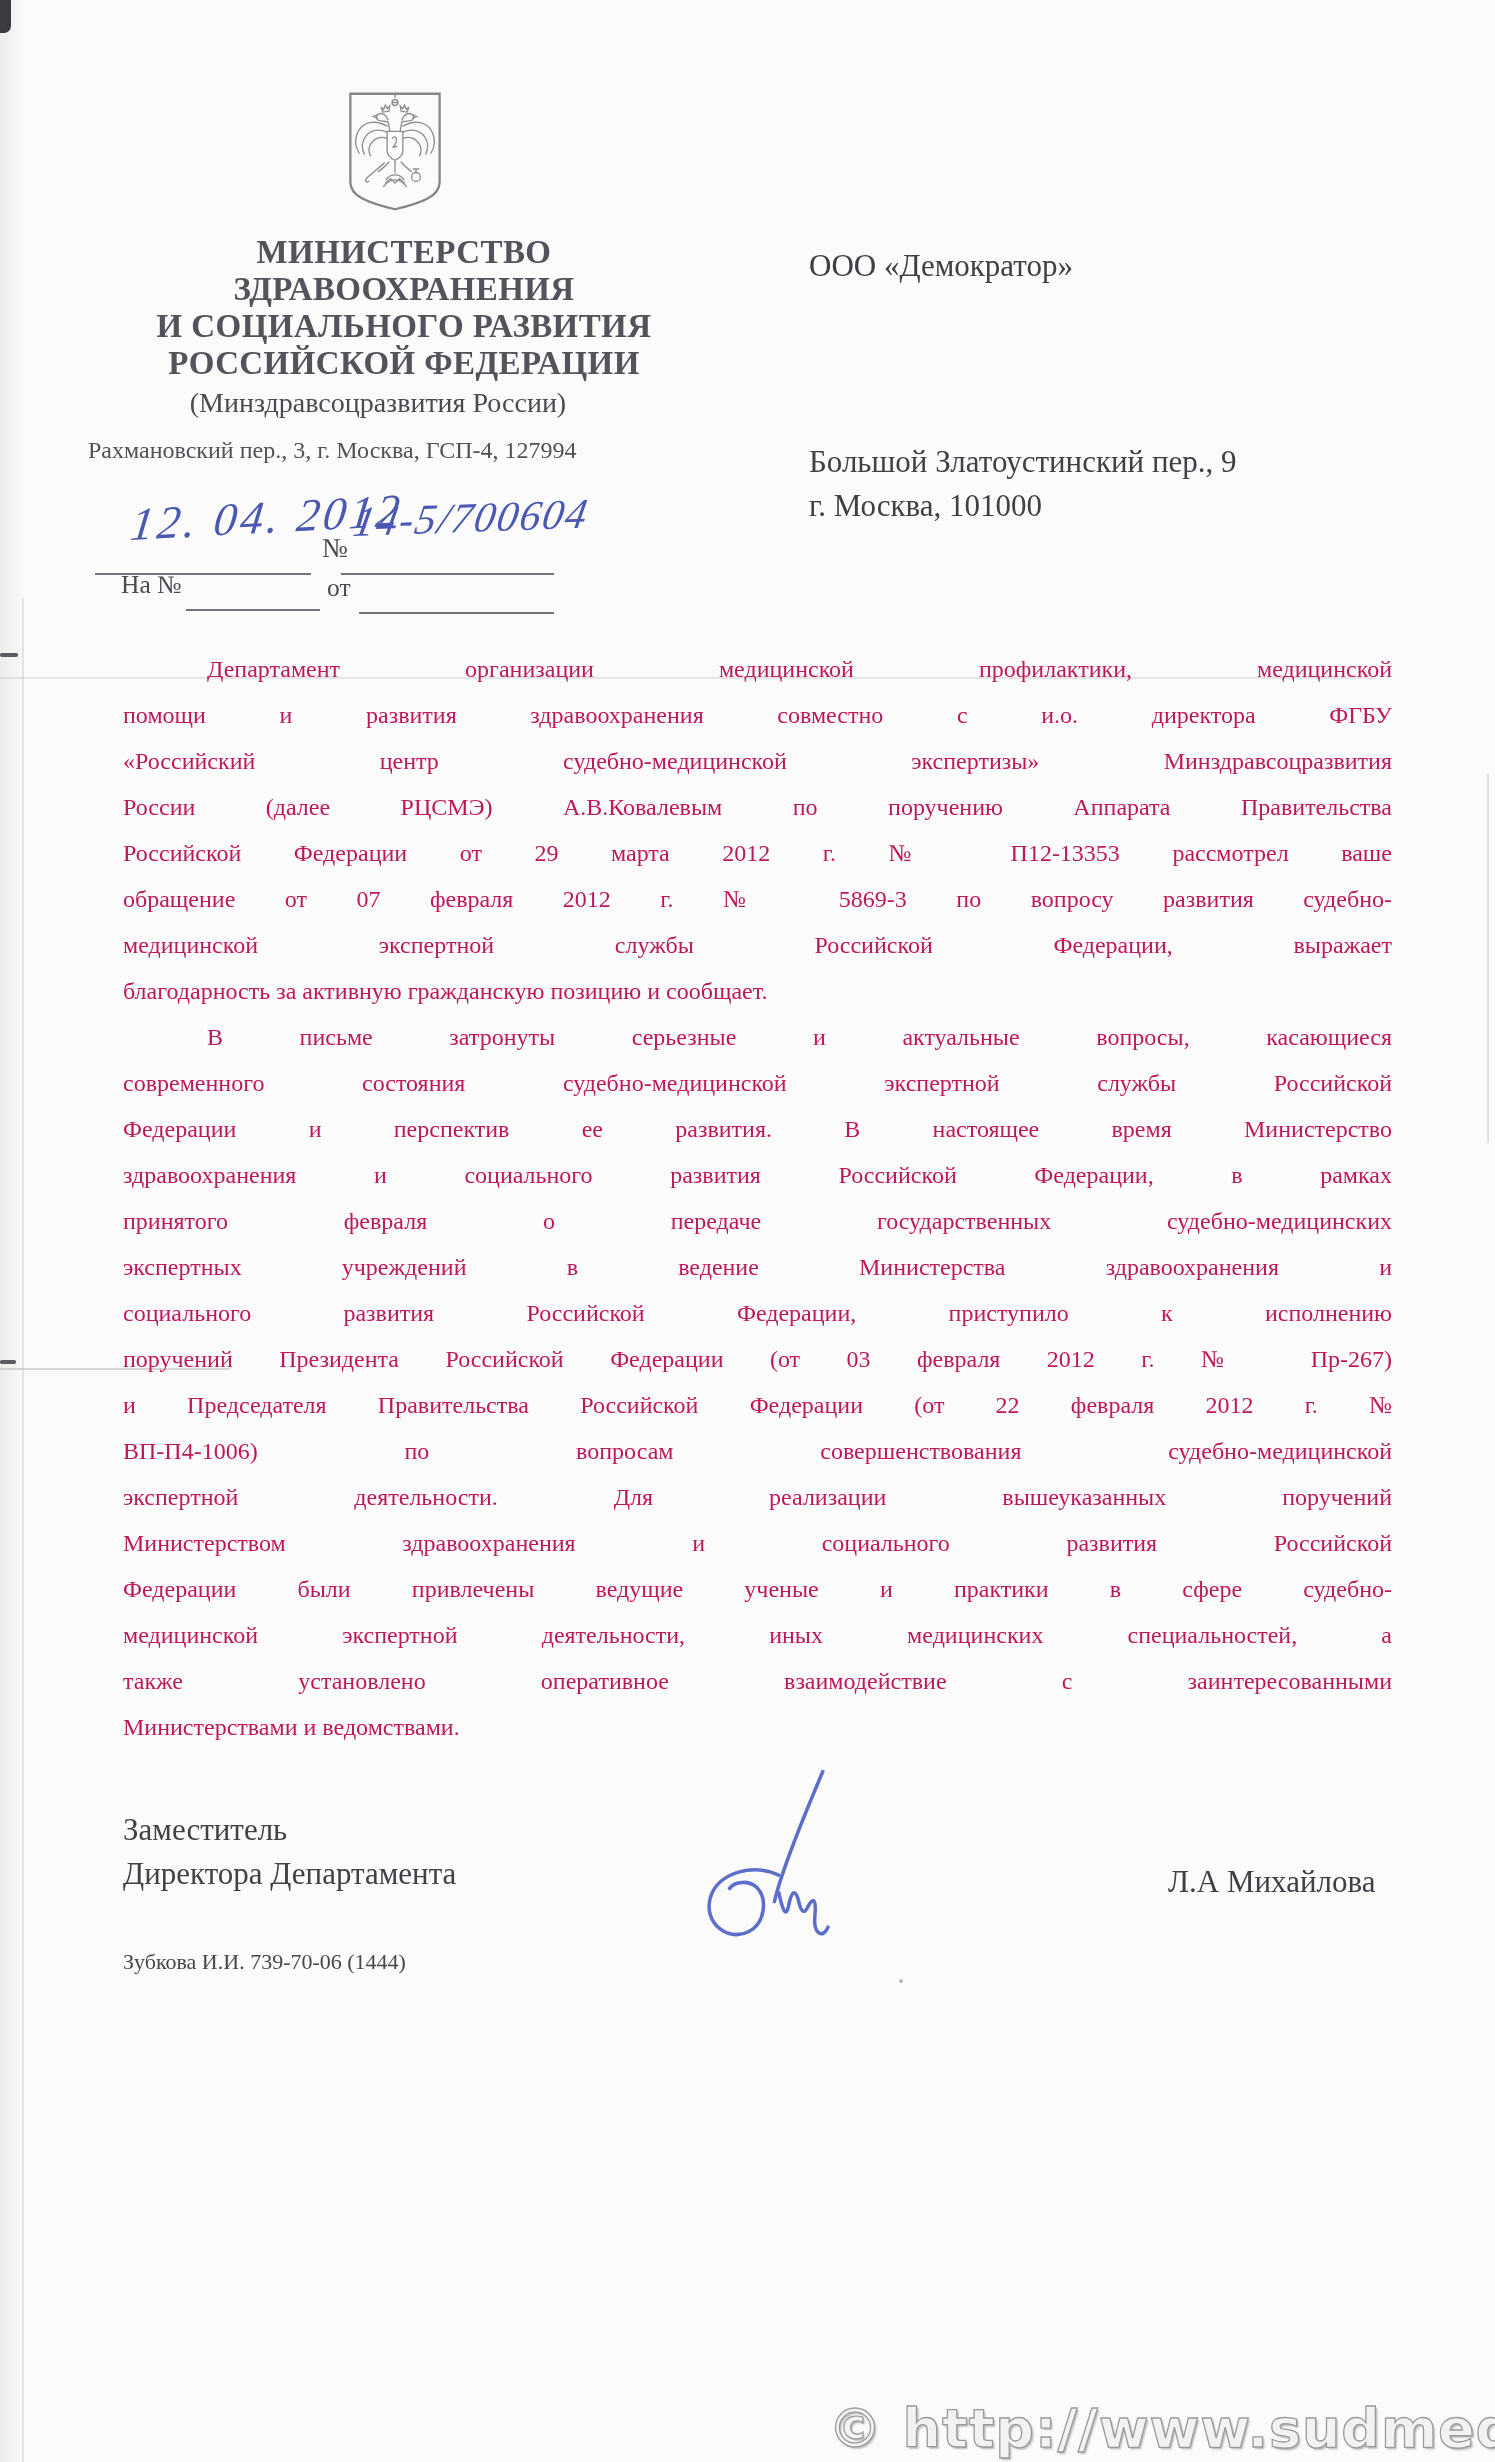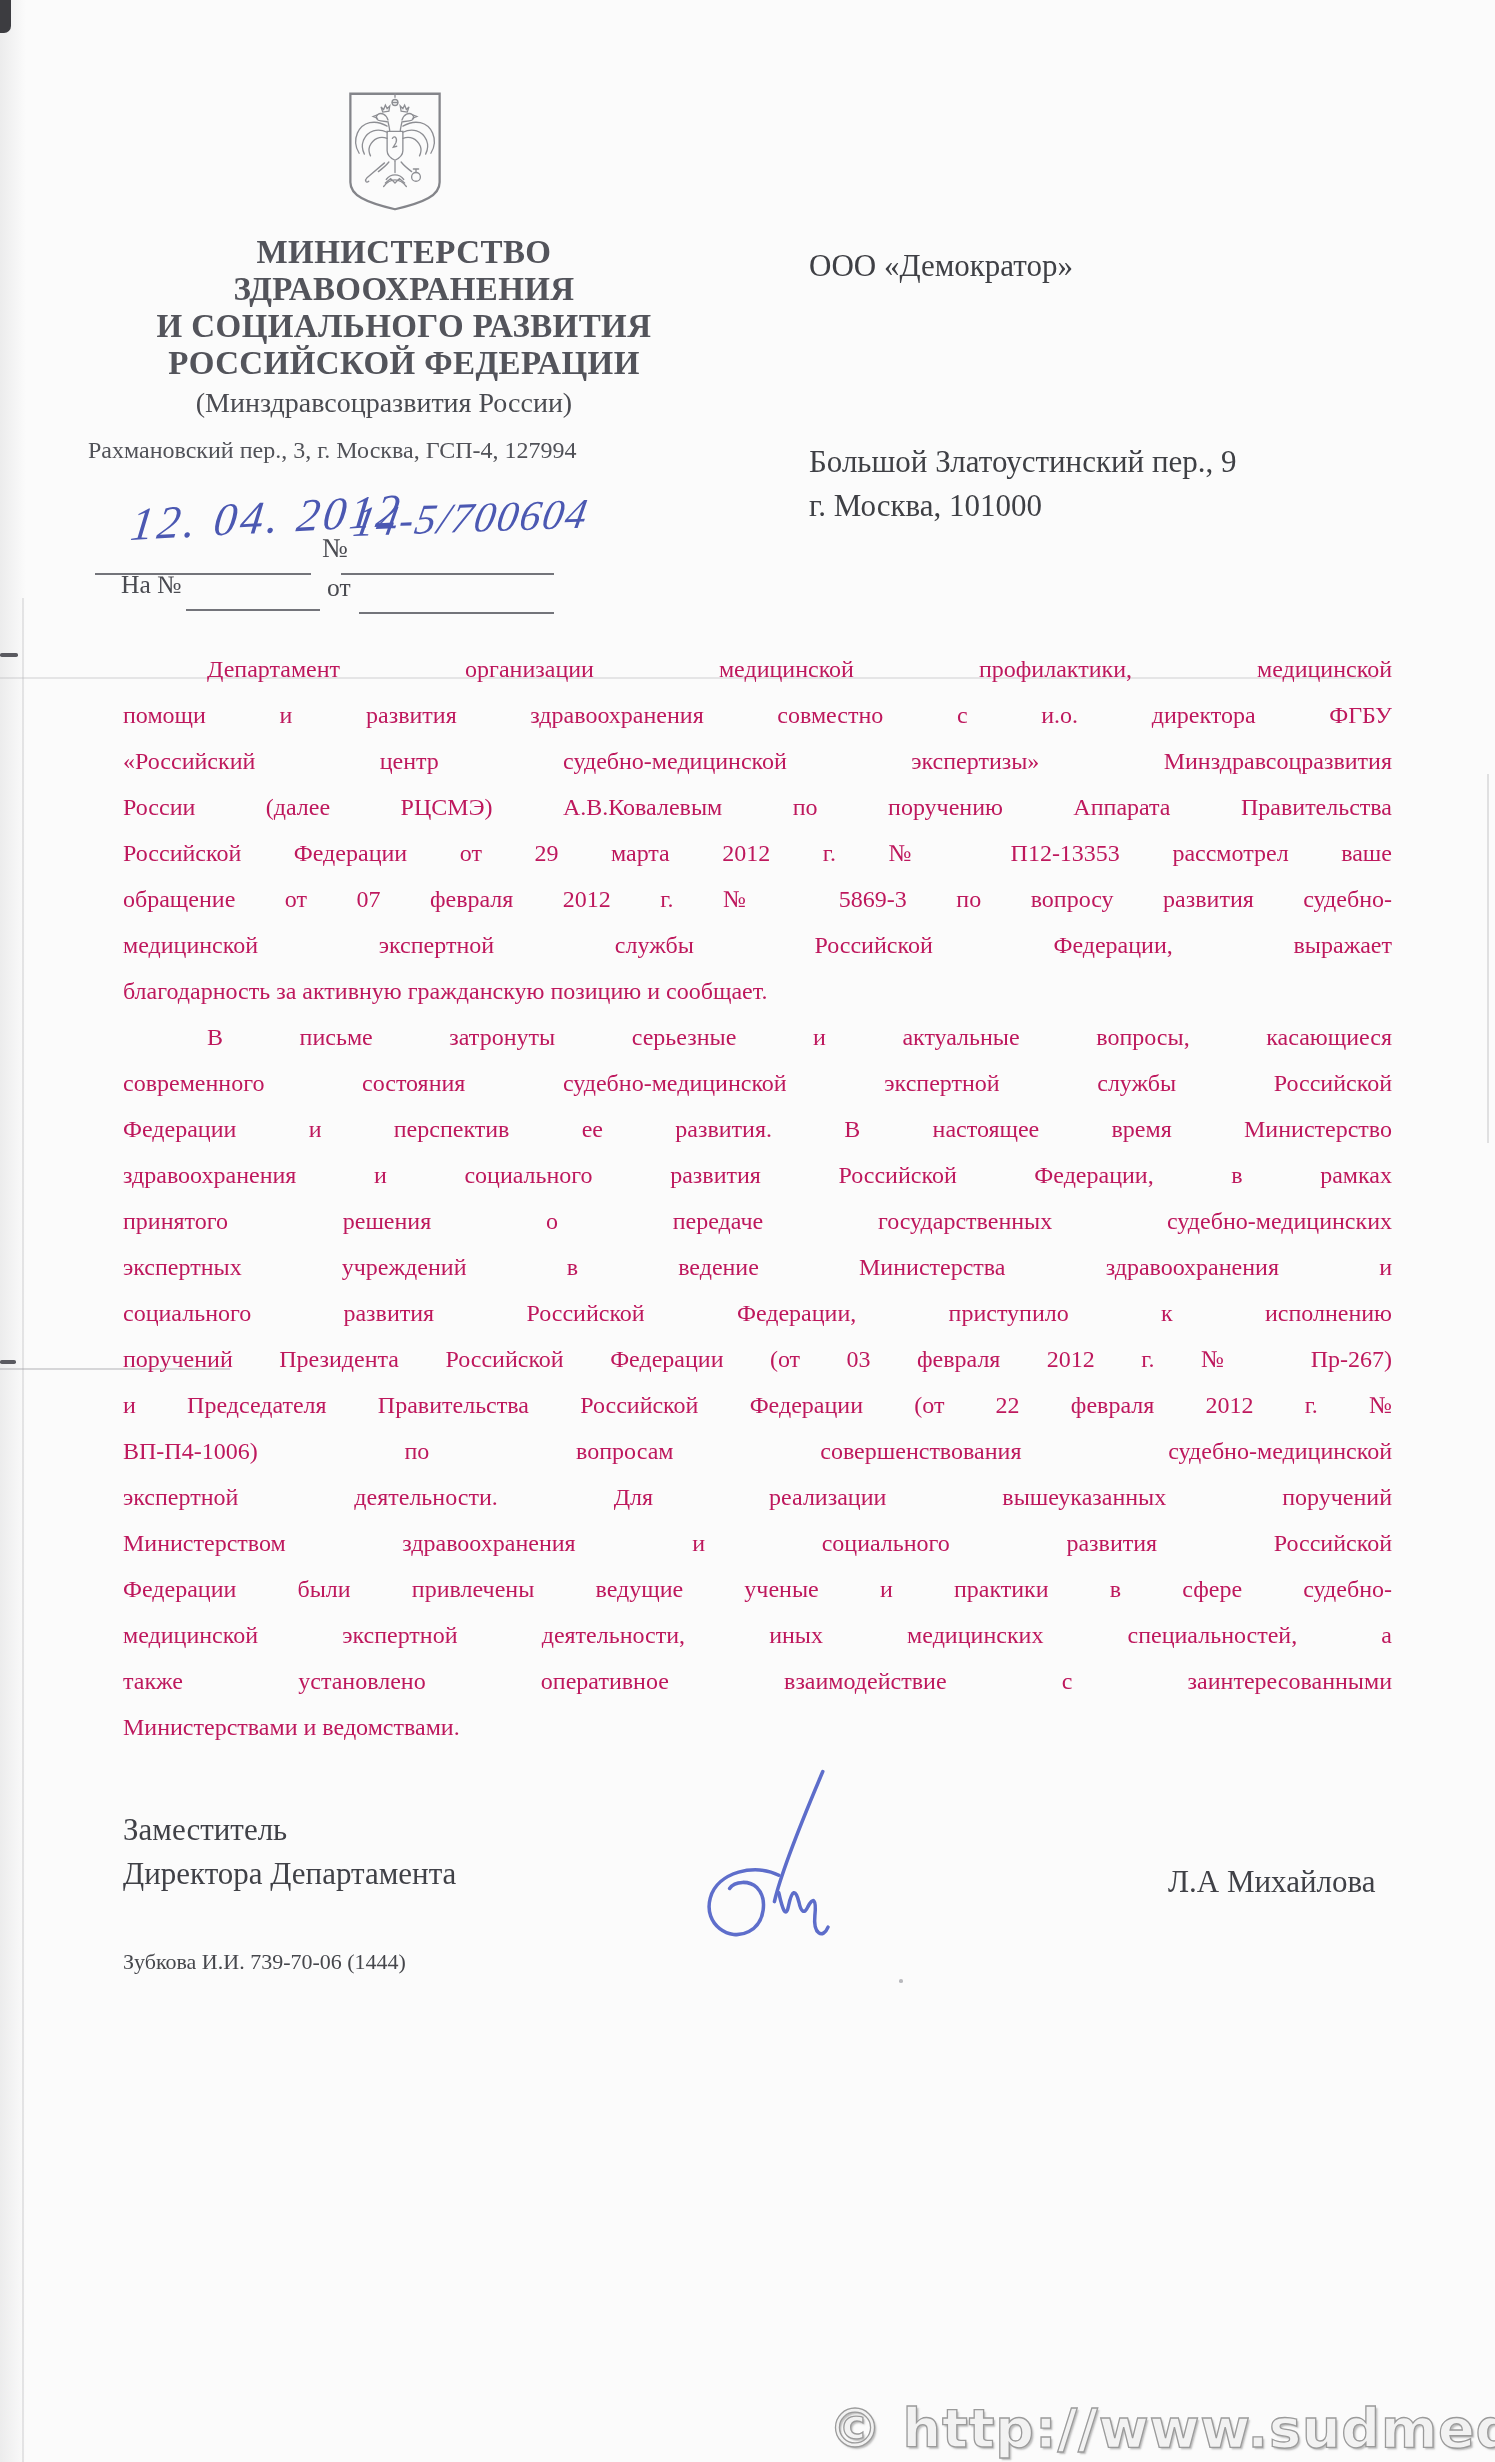--- a/index.html
+++ b/index.html
@@ -10,21 +10,21 @@
     color:#3f4045;
   }
   .abs{position:absolute;}
   
   .crest{left:346px;top:91px;width:98px;height:121px;}
   .ministry-title{
     left:96px;top:234px;width:616px;text-align:center;
     font-weight:bold;font-size:33px;line-height:37px;letter-spacing:0.4px;color:#53545b;
   }
   .ministry-short{
-    left:76px;top:387px;width:616px;text-align:center;
+    left:70px;top:387px;width:616px;text-align:center;
     font-size:28px;color:#4a4b51;
   }
   .lh-address{
     left:88px;top:436px;width:616px;text-align:left;
     font-size:24px;line-height:29px;color:#515258;
   }
   
   .hand{font-style:italic;color:#4b58b2;transform-origin:left bottom;}
   .hand-date{left:128px;top:498px;font-size:46px;letter-spacing:3.5px;transform:rotate(-3deg) skewX(-10deg);}
   .hand-num{left:350px;top:498px;font-size:42px;letter-spacing:1.8px;transform:rotate(-2deg) skewX(-12deg);}
@@ -166,21 +166,21 @@
     <div class="body-line">«Российский центр судебно-медицинской экспертизы» Минздравсоцразвития</div>
     <div class="body-line">России (далее РЦСМЭ) А.В.Ковалевым по поручению Аппарата Правительства</div>
     <div class="body-line">Российской Федерации от 29 марта 2012 г. № П12-13353 рассмотрел ваше</div>
     <div class="body-line">обращение от 07 февраля 2012 г. № 5869-3 по вопросу развития судебно-</div>
     <div class="body-line">медицинской экспертной службы Российской Федерации, выражает</div>
     <div class="body-line para-end">благодарность за активную гражданскую позицию и сообщает.</div>
     <div class="body-line indent">В письме затронуты серьезные и актуальные вопросы, касающиеся</div>
     <div class="body-line">современного состояния судебно-медицинской экспертной службы Российской</div>
     <div class="body-line">Федерации и перспектив ее развития. В настоящее время Министерство</div>
     <div class="body-line">здравоохранения и социального развития Российской Федерации, в рамках</div>
-    <div class="body-line">принятого решения о передаче государственных судебно-медицинских</div>
+    <div class="body-line">принятого февраля о передаче государственных судебно-медицинских</div>
     <div class="body-line">экспертных учреждений в ведение Министерства здравоохранения и</div>
     <div class="body-line">социального развития Российской Федерации, приступило к исполнению</div>
     <div class="body-line">поручений Президента Российской Федерации (от 03 февраля 2012 г. № Пр-267)</div>
     <div class="body-line">и Председателя Правительства Российской Федерации (от 22 февраля 2012 г. №</div>
     <div class="body-line">ВП-П4-1006) по вопросам совершенствования судебно-медицинской</div>
     <div class="body-line">экспертной деятельности. Для реализации вышеуказанных поручений</div>
     <div class="body-line">Министерством здравоохранения и социального развития Российской</div>
     <div class="body-line">Федерации были привлечены ведущие ученые и практики в сфере судебно-</div>
     <div class="body-line">медицинской экспертной деятельности, иных медицинских специальностей, а</div>
     <div class="body-line">также установлено оперативное взаимодействие с заинтересованными</div>

